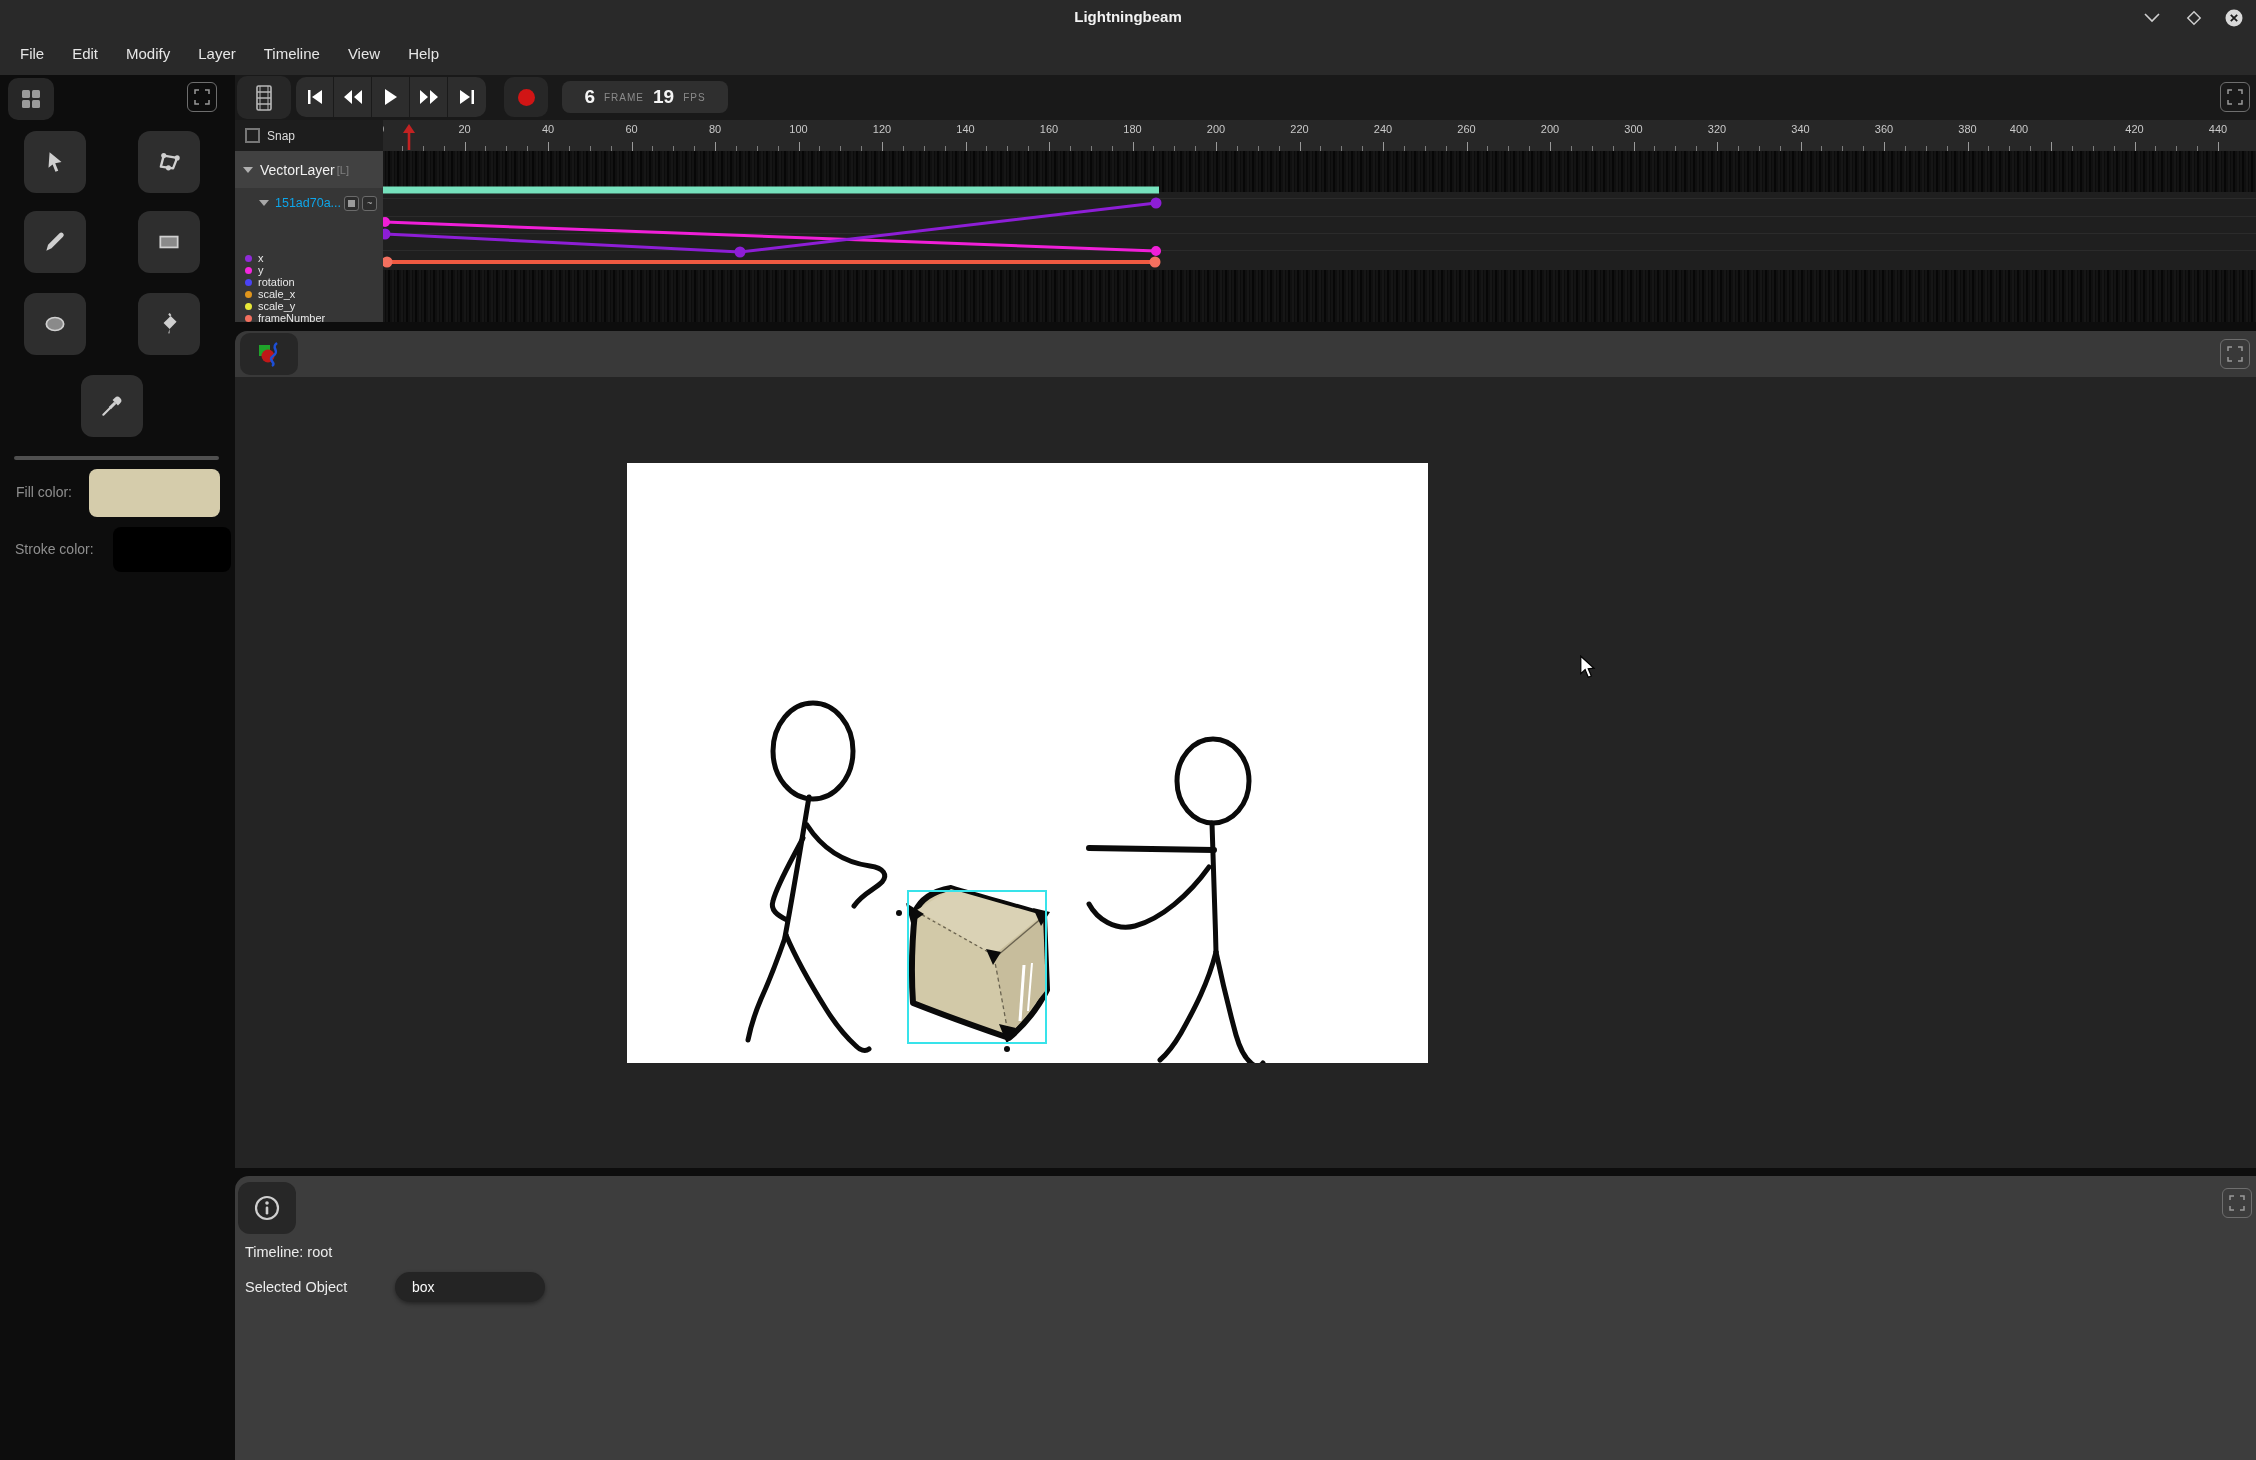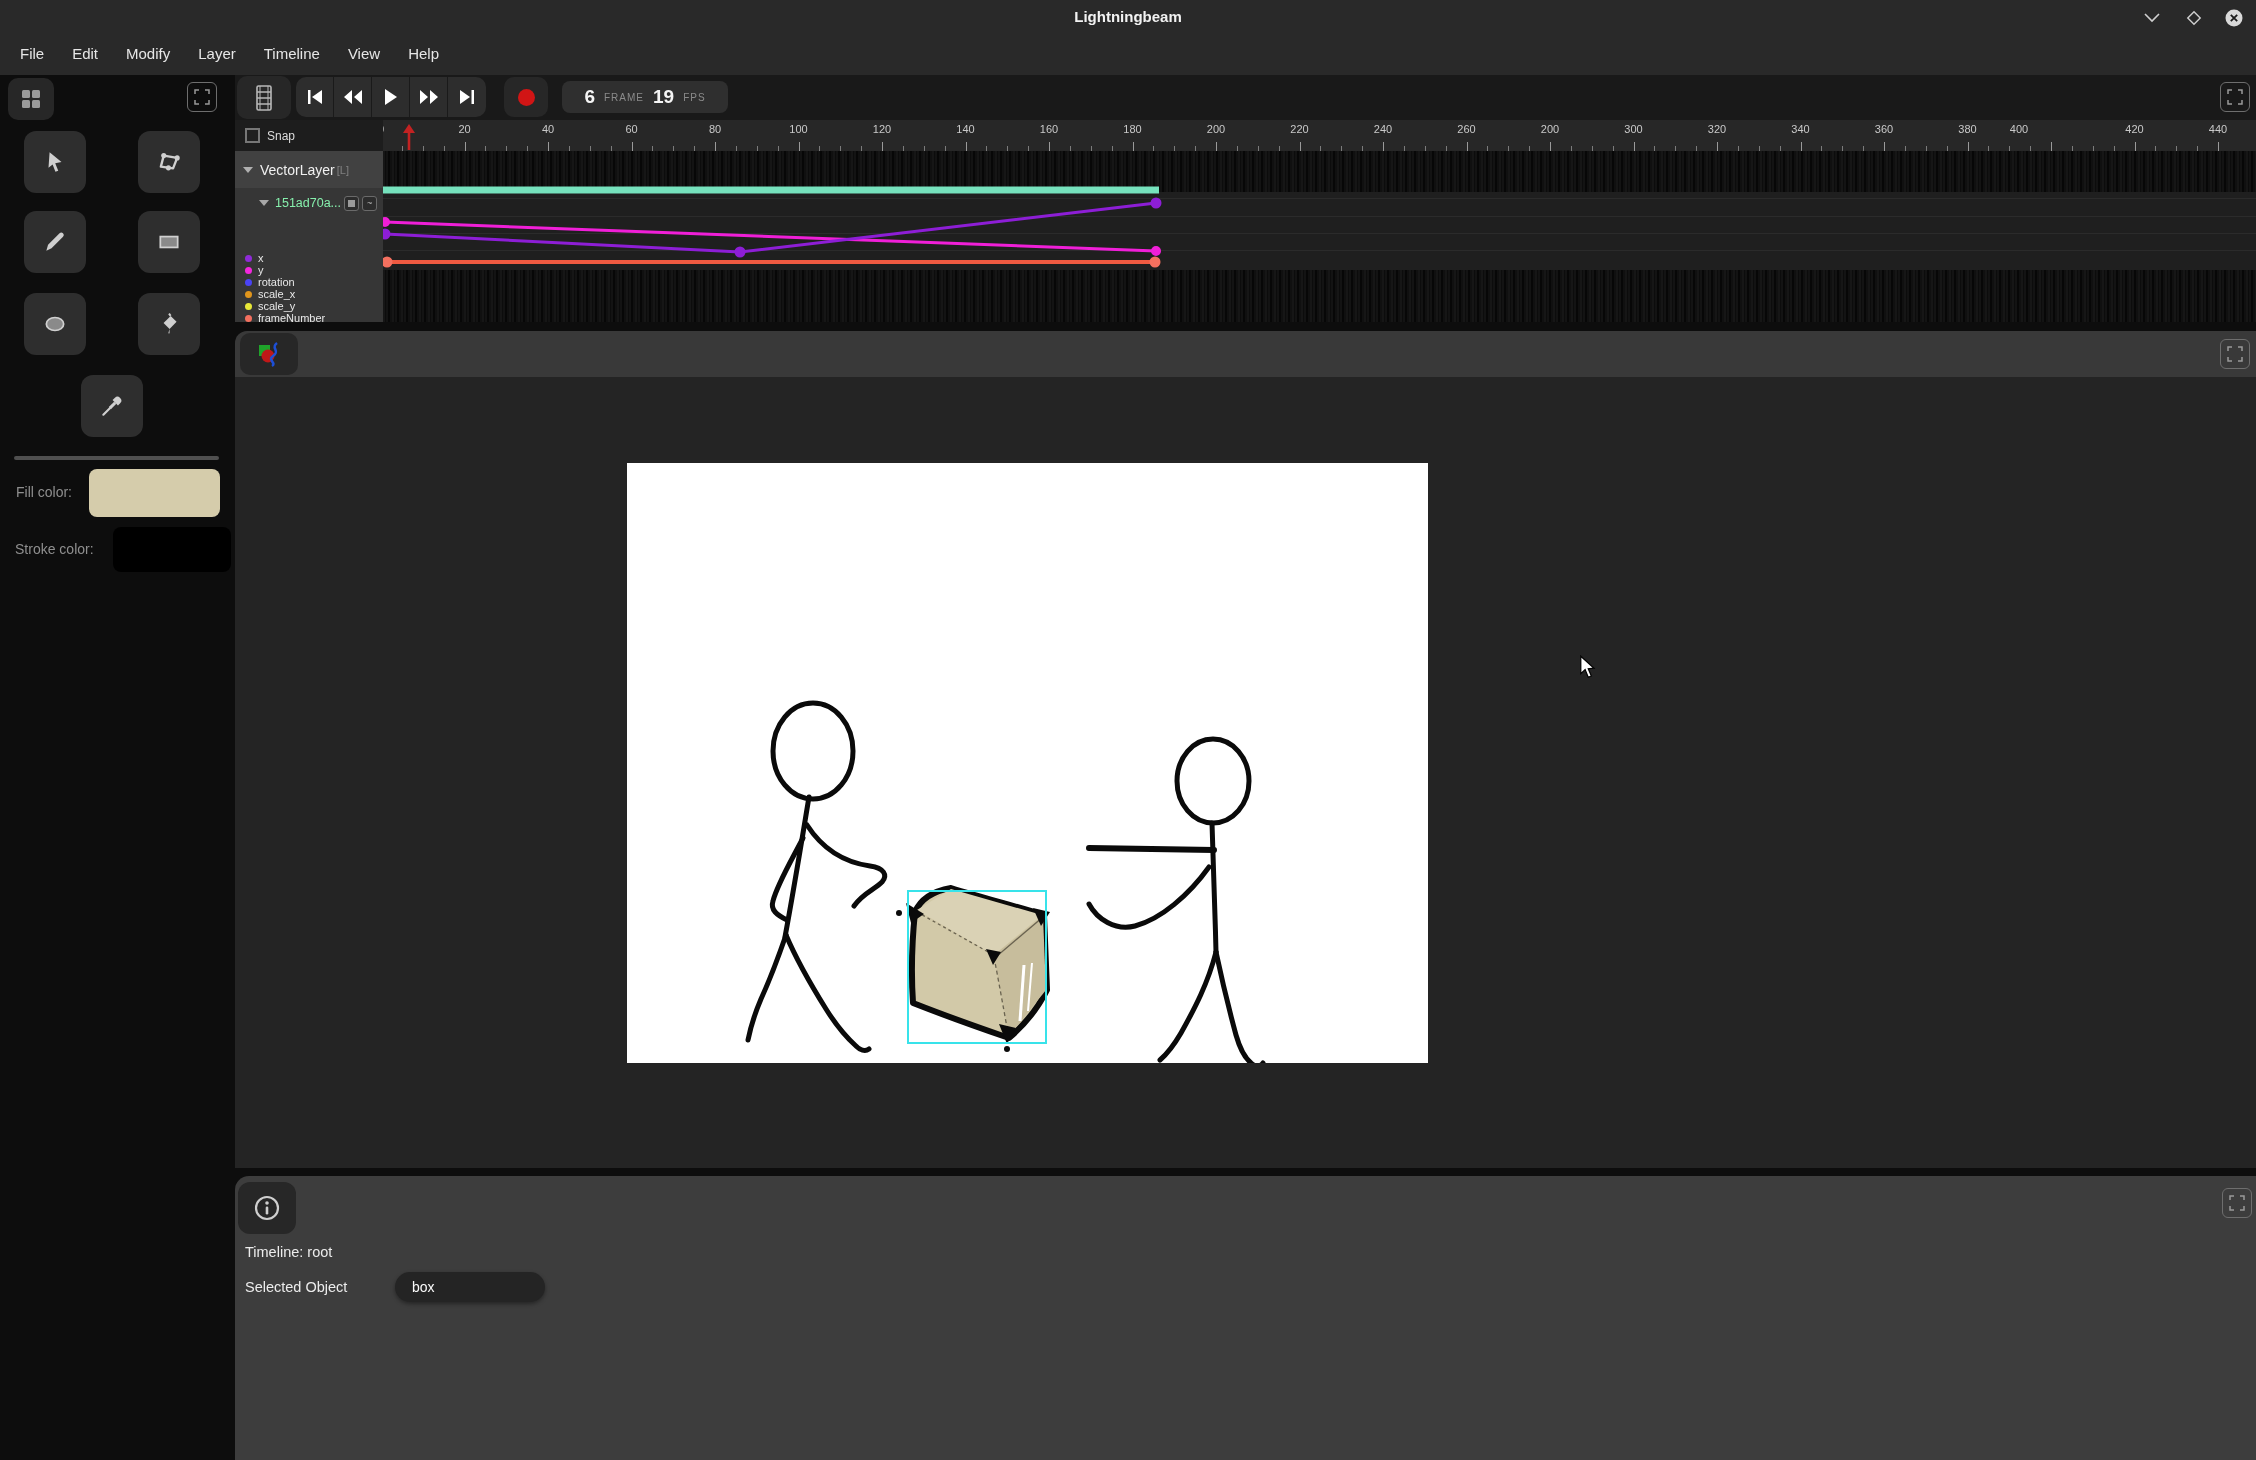--- a/index.html
+++ b/index.html
@@ -54,21 +54,21 @@
   .checkbox{width:15px;height:15px;border:2px solid #777;background:#202020;margin-left:10px;}
   .snap-label{color:#dcdcdc;font-size:12px;margin-left:7px;}
   .vl-row{left:0;top:31px;width:148px;height:37px;background:#414141;display:flex;align-items:center;}
   .tri{width:0;height:0;border-left:5px solid transparent;border-right:5px solid transparent;
     border-top:6px solid #b0b0b0;margin-left:8px;}
   .vl-name{color:#f0f0f0;font-size:14px;margin-left:7px;}
   .vl-badge{color:#818181;font-size:11px;margin-left:2px;}
   .child-area{left:0;top:68px;width:148px;height:179px;background:#363636;}
   .obj-row{left:0;top:2px;width:148px;height:26px;display:flex;align-items:center;}
   .obj-row .tri{margin-left:24px;border-top-color:#a8a8a8;}
-  .obj-name{color:#86efac;font-size:12.5px;margin-left:6px;}
+  .obj-name{color:#0ea5e9;font-size:12.5px;margin-left:6px;}
   .mini-btn{width:15px;height:15px;border:1px solid #6a6a6a;border-radius:3px;background:#2c2c2c;
     margin-left:3px;display:flex;align-items:center;justify-content:center;color:#bdbdbd;font-size:9px;}
   .mini-btn .sq{width:7px;height:7px;background:#9a9a9a;}
   .prop-list{left:0;top:64px;width:148px;}
   .prop-row{display:flex;align-items:center;height:12px;margin-bottom:0;}
   .prop-dot{width:7px;height:7px;border-radius:50%;margin-left:10px;flex:none;}
   .prop-name{color:#e8e8e8;font-size:11px;margin-left:6px;white-space:nowrap;}
   .playhead{left:167px;top:48px;}
 
   

